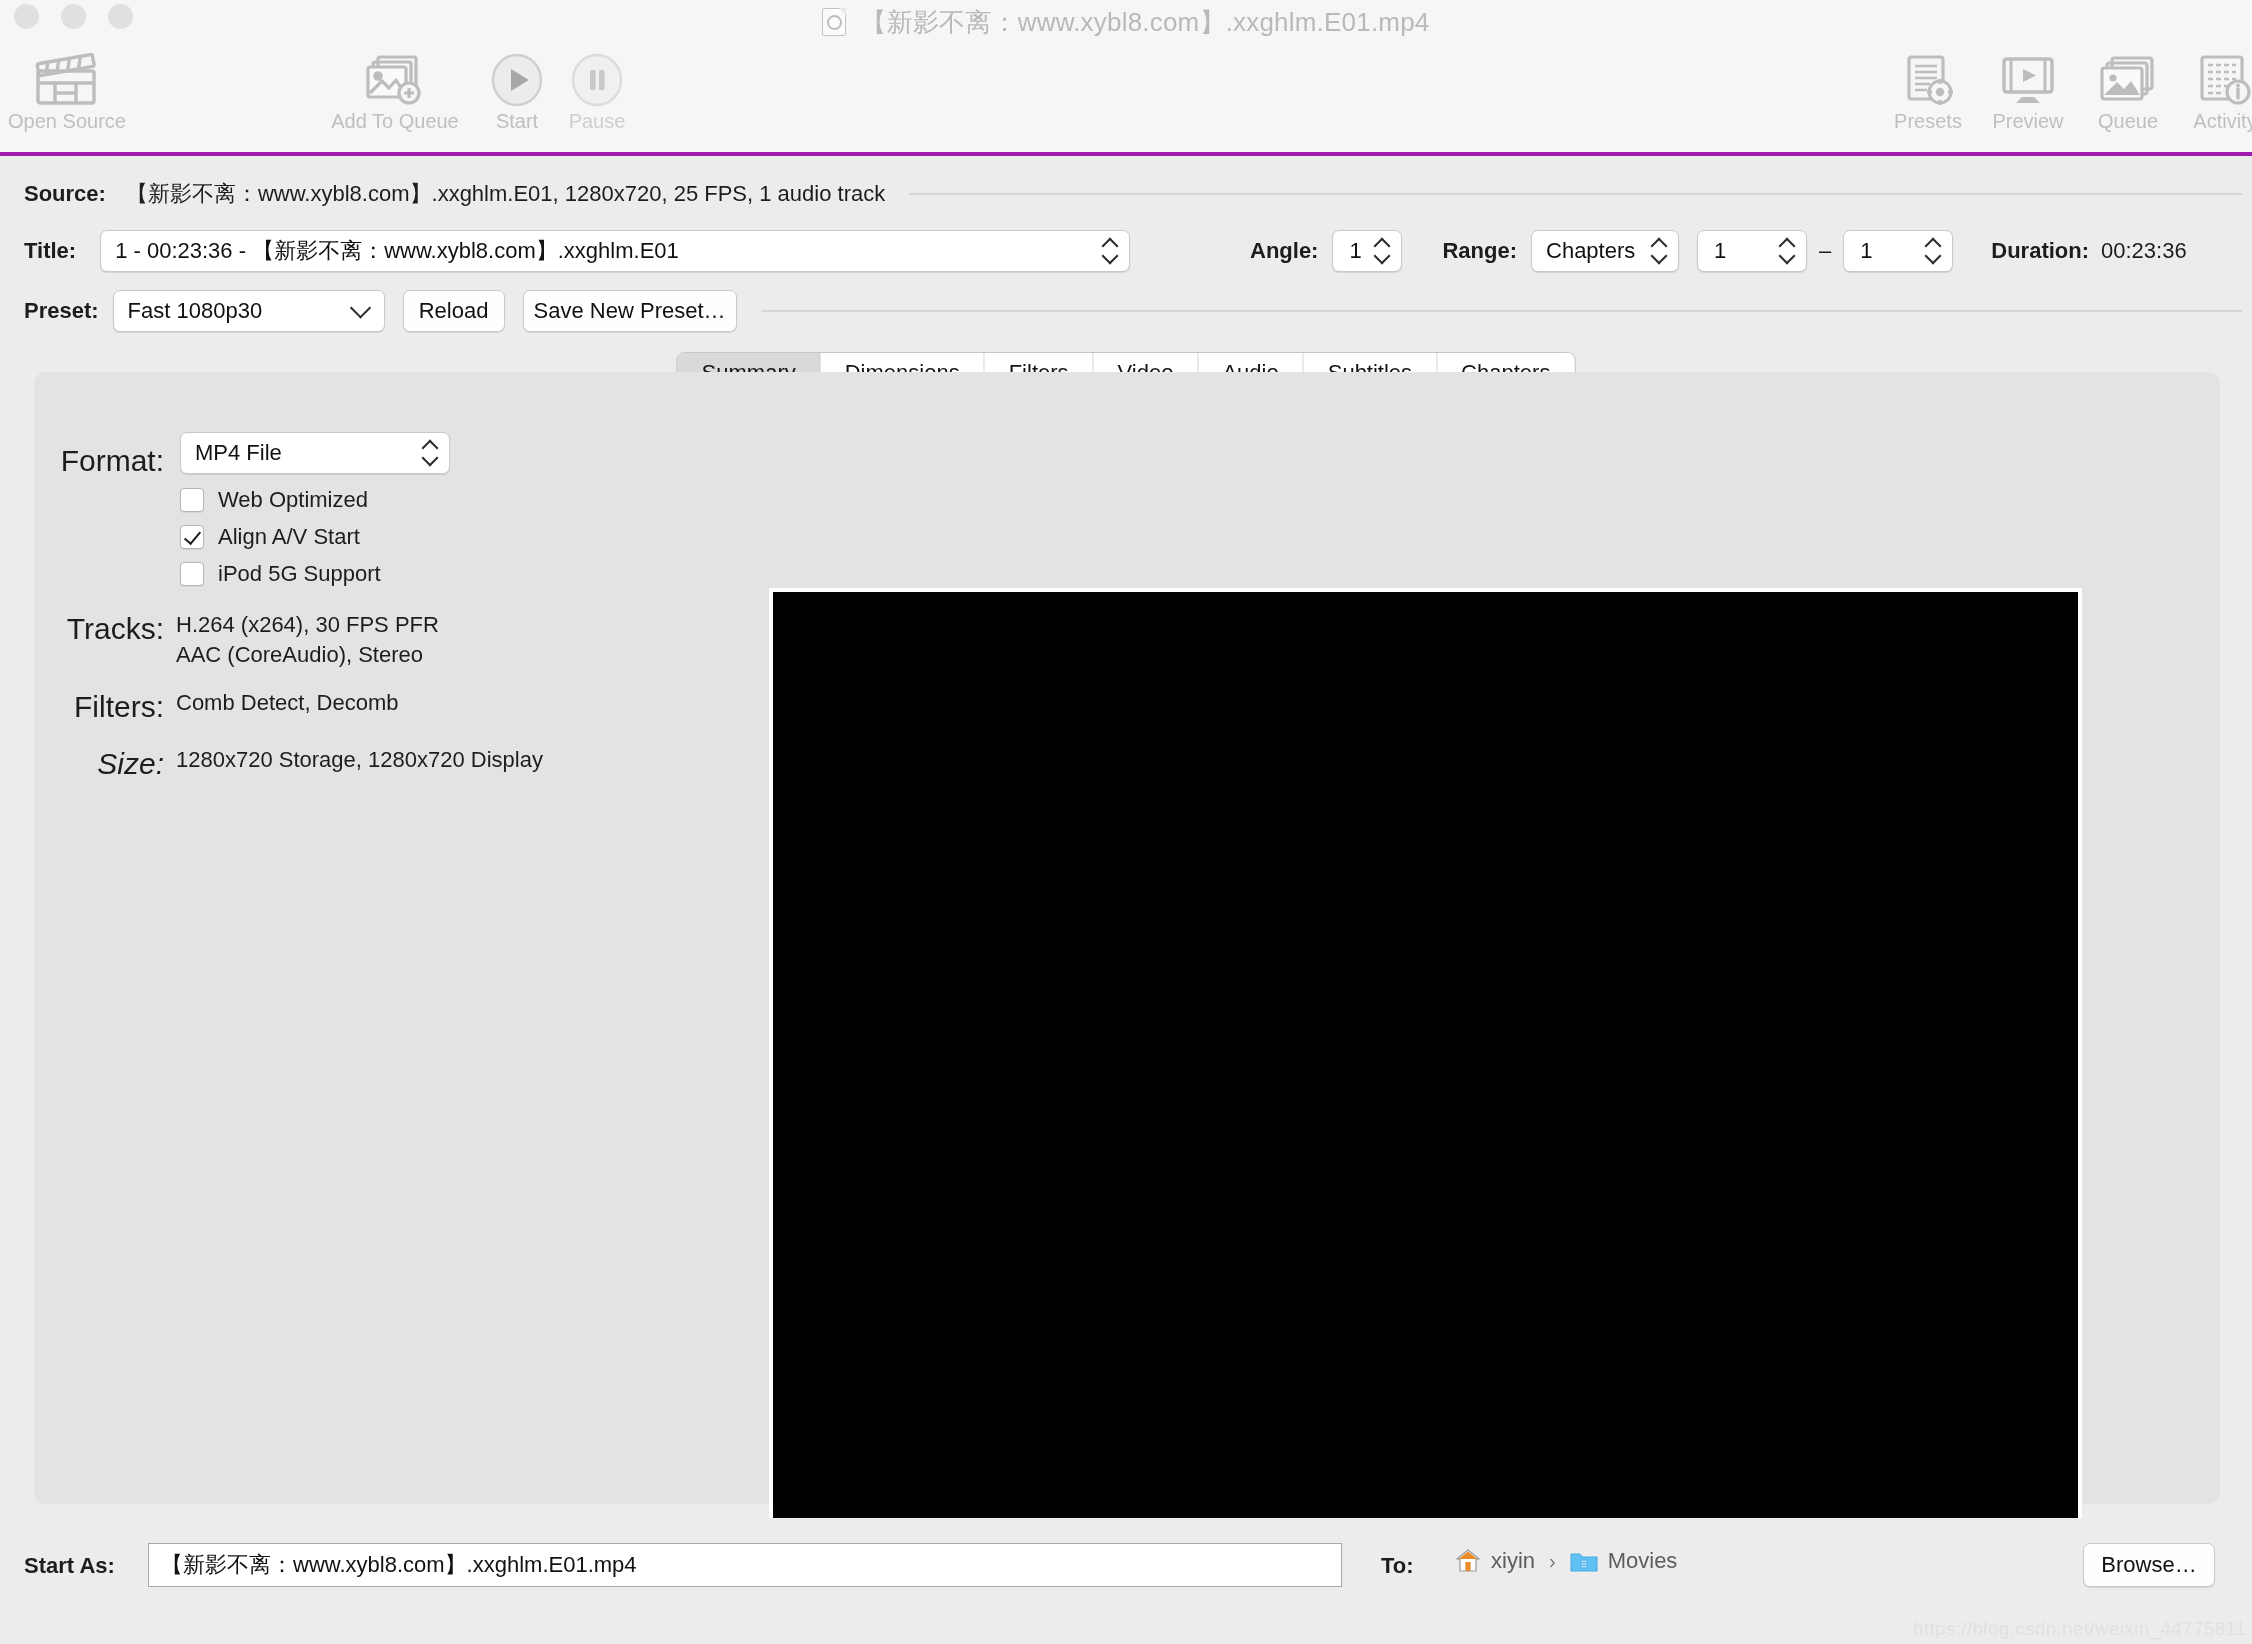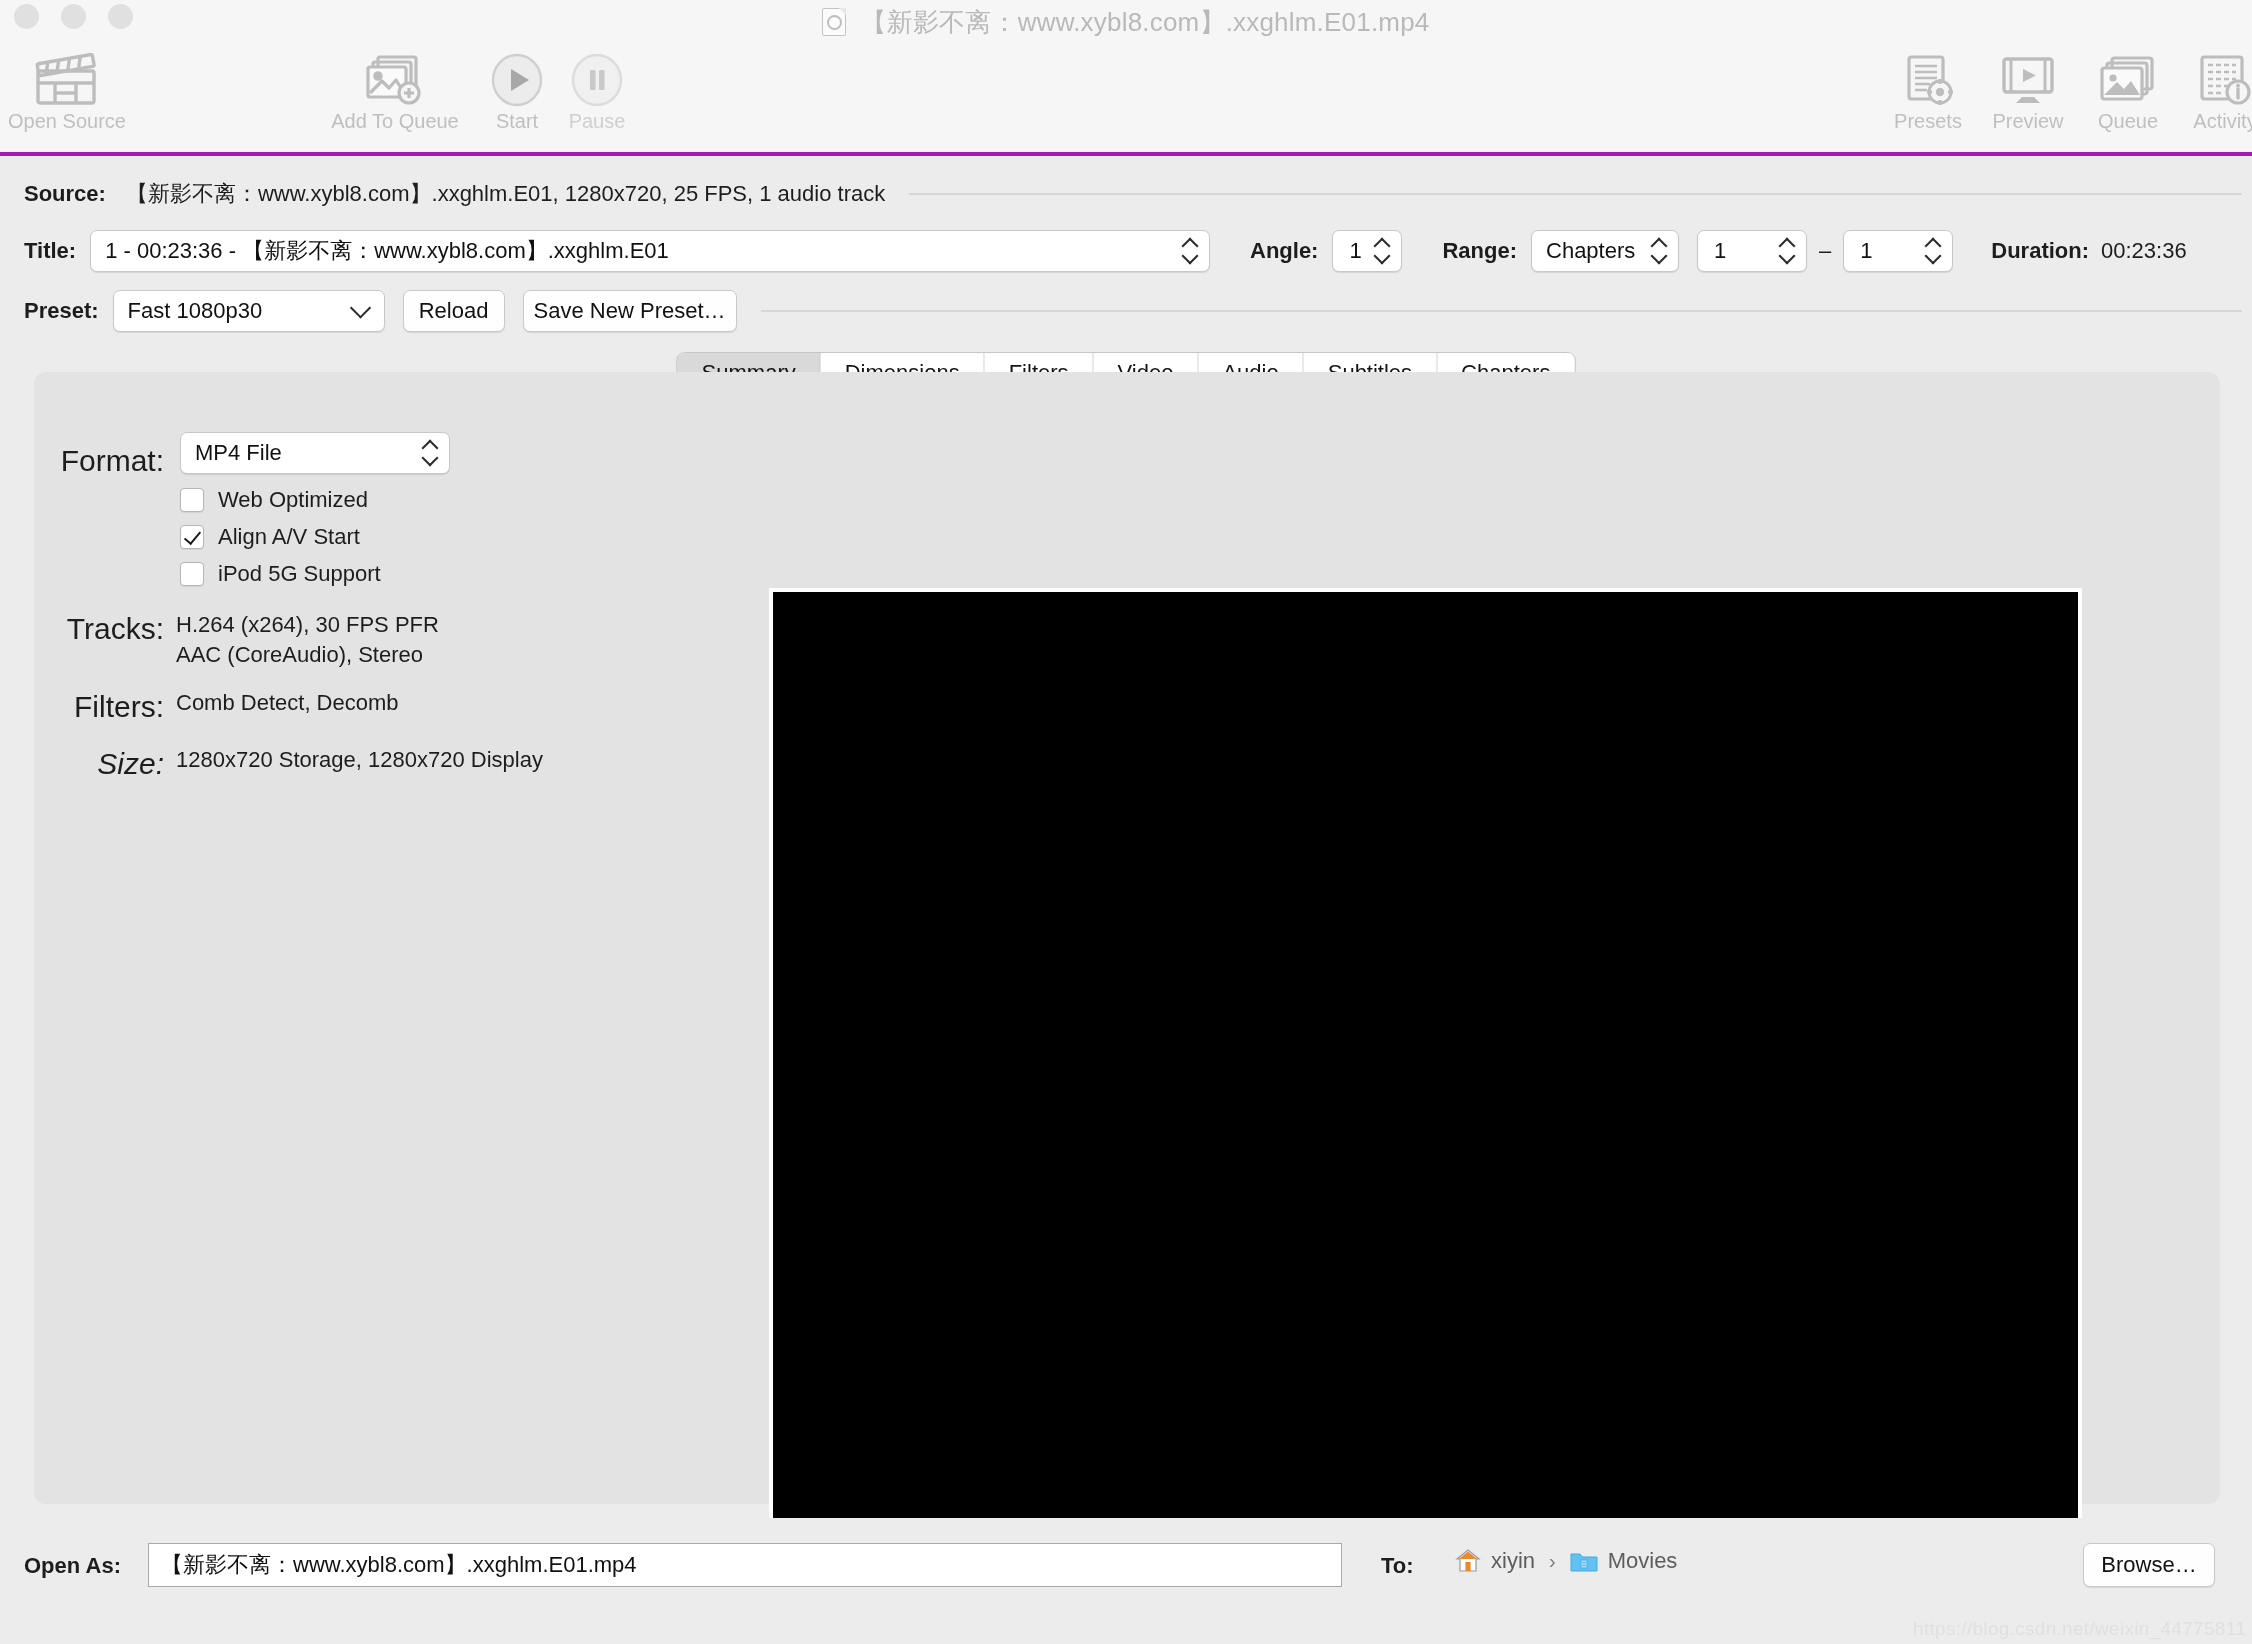--- a/index.html
+++ b/index.html
@@ -425,21 +425,21 @@
   </div>
 
   <div class="source-row">
     <div class="row-label" style="margin-left:24px;">Source:</div>
     <div class="row-value" style="margin-left:20px;">【新影不离：www.xybl8.com】.xxghlm.E01, 1280x720, 25 FPS, 1 audio track</div>
     <div class="hrule"></div>
   </div>
 
   <div class="title-row">
     <div class="row-label" style="margin-left:24px;">Title:</div>
-    <div class="popup" style="margin-left:14px; width:1120px; height:42px;">
+    <div class="popup" style="margin-left:24px; width:1030px; height:42px;">
       <span class="txt">1 - 00:23:36 - 【新影不离：www.xybl8.com】.xxghlm.E01</span>
       <span class="chev-updown"></span>
     </div>
   </div>
 
   <div class="angle-row">
     <div class="row-label">Angle:</div>
     <div class="stepper" style="margin-left:14px; width:70px; height:42px;">
       <span class="txt">1</span>
       <span class="chev-updown"></span>
@@ -515,21 +515,21 @@
 
     <div class="field-label" style="position:absolute; left:20px; top:375px; width:110px;font-style:italic;">Size:</div>
     <div class="summary-line" style="position:absolute; left:142px; top:375px;">1280x720 Storage, 1280x720 Display</div>
 
     <div class="preview-box">
       <div class="preview-inner"></div>
     </div>
   </div>
 
   <div class="bottom">
-    <div class="row-label" style="position:absolute; left:24px; top:35px;">Open As:</div>
+    <div class="row-label" style="position:absolute; left:24px; top:35px;">Start As:</div>
     <div class="saveas-input">【新影不离：www.xybl8.com】.xxghlm.E01.mp4</div>
 
     <div class="to-label">To:</div>
 
     <div class="path">
       <span class="home-ico">
         <svg width="26" height="26" viewBox="0 0 26 26">
           <path d="M13 2 L24 11 H21 V23 H5 V11 H2 Z" fill="#fdfdfd" stroke="#9a9a9a" stroke-width="1.2"></path>
           <path d="M13 3.5 L22.2 11 H3.8 Z" fill="#e98b2a"></path>
           <rect x="10.4" y="14" width="5.2" height="9" fill="#e98b2a"></rect>

